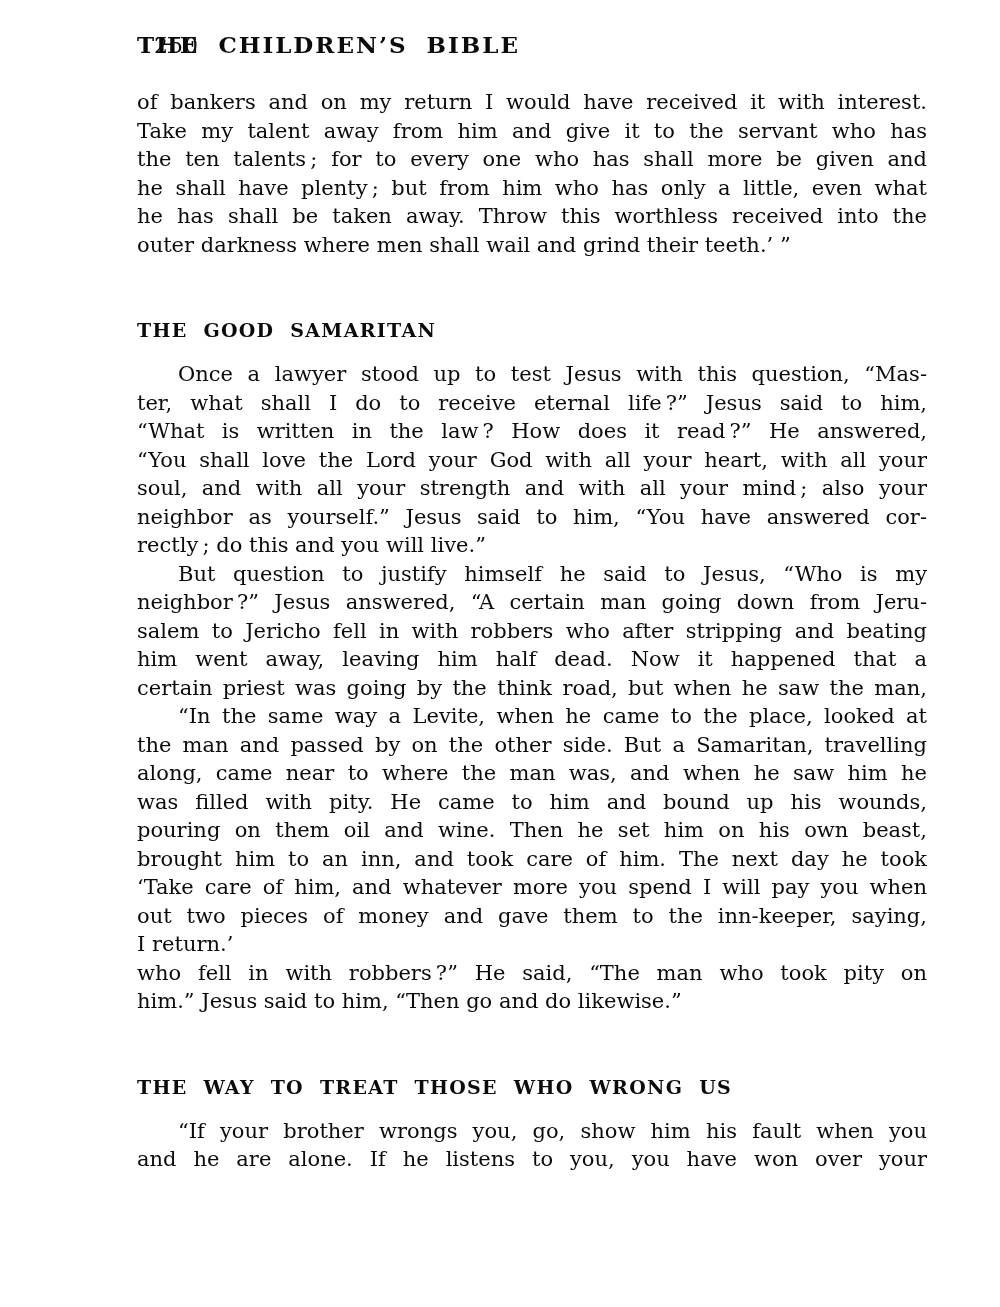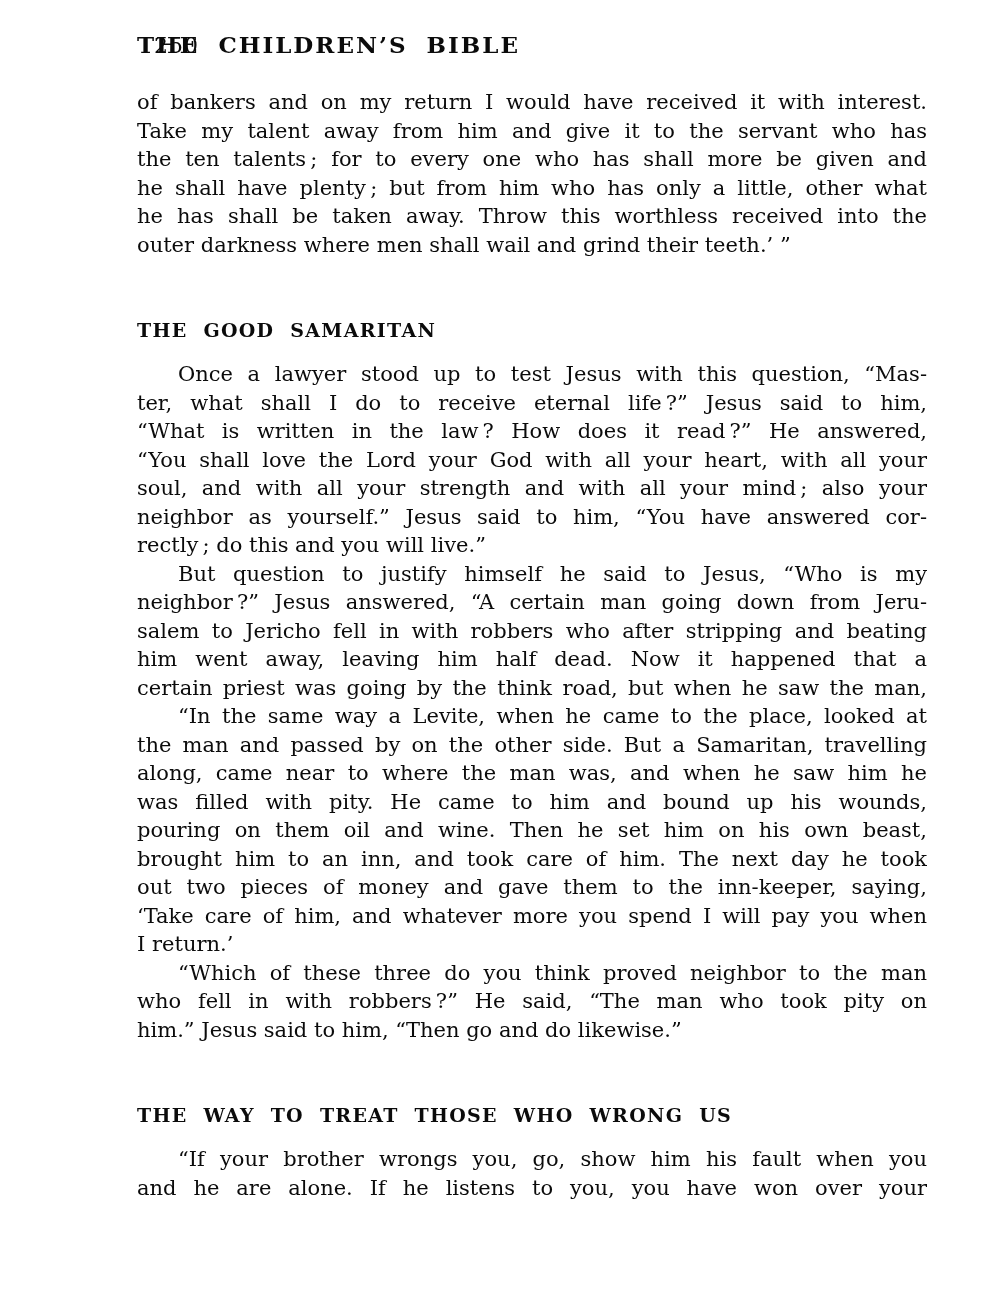--- a/index.html
+++ b/index.html
@@ -79,21 +79,21 @@
 
     <div class="pg-header">
       <span class="pagenum">250</span>
       <span class="running">THE CHILDREN’S BIBLE</span>
     </div>
 
     <p class="para">
       <span class="ln">of bankers and on my return I would have received it with interest.</span>
       <span class="ln">Take my talent away from him and give it to the servant who has</span>
       <span class="ln">the ten talents ; for to every one who has shall more be given and</span>
-      <span class="ln">he shall have plenty ; but from him who has only a little, other what</span>
+      <span class="ln">he shall have plenty ; but from him who has only a little, even what</span>
       <span class="ln">he has shall be taken away. Throw this worthless received into the</span>
       <span class="ln last">outer darkness where men shall wail and grind their teeth.’ ”</span>
     </p>
 
     <h2 class="heading">THE GOOD SAMARITAN</h2>
 
     <p class="para">
       <span class="ln ind">Once a lawyer stood up to test Jesus with this question, “Mas-</span>
       <span class="ln">ter, what shall I do to receive eternal life ?” Jesus said to him,</span>
       <span class="ln">“What is written in the law ? How does it read ?” He answered,</span>
@@ -111,27 +111,26 @@
       <span class="ln">certain priest was going by the think road, but when he saw the man,</span>
     </p>
 
     <p class="para">
       <span class="ln ind">“In the same way a Levite, when he came to the place, looked at</span>
       <span class="ln">the man and passed by on the other side. But a Samaritan, travelling</span>
       <span class="ln">along, came near to where the man was, and when he saw him he</span>
       <span class="ln">was filled with pity. He came to him and bound up his wounds,</span>
       <span class="ln">pouring on them oil and wine. Then he set him on his own beast,</span>
       <span class="ln">brought him to an inn, and took care of him. The next day he took</span>
+      <span class="ln">‘Take care of him, and whatever more you spend I will pay you when</span>
       <span class="ln">out two pieces of money and gave them to the inn-keeper, saying,</span>
-      <span class="ln">‘Take care of him, and whatever more you spend I will pay you when</span>
       <span class="ln last">I return.’</span>
     </p>
 
     <p class="para">
-      <span class="ln ind">“Which of these three do you think proved neighbor to the man</span>
       <span class="ln">who fell in with robbers ?” He said, “The man who took pity on</span>
       <span class="ln last">him.” Jesus said to him, “Then go and do likewise.”</span>
     </p>
 
     <h2 class="heading">THE WAY TO TREAT THOSE WHO WRONG US</h2>
 
     <p class="para">
       <span class="ln ind">“If your brother wrongs you, go, show him his fault when you</span>
       <span class="ln">and he are alone. If he listens to you, you have won over your</span>
     </p>

